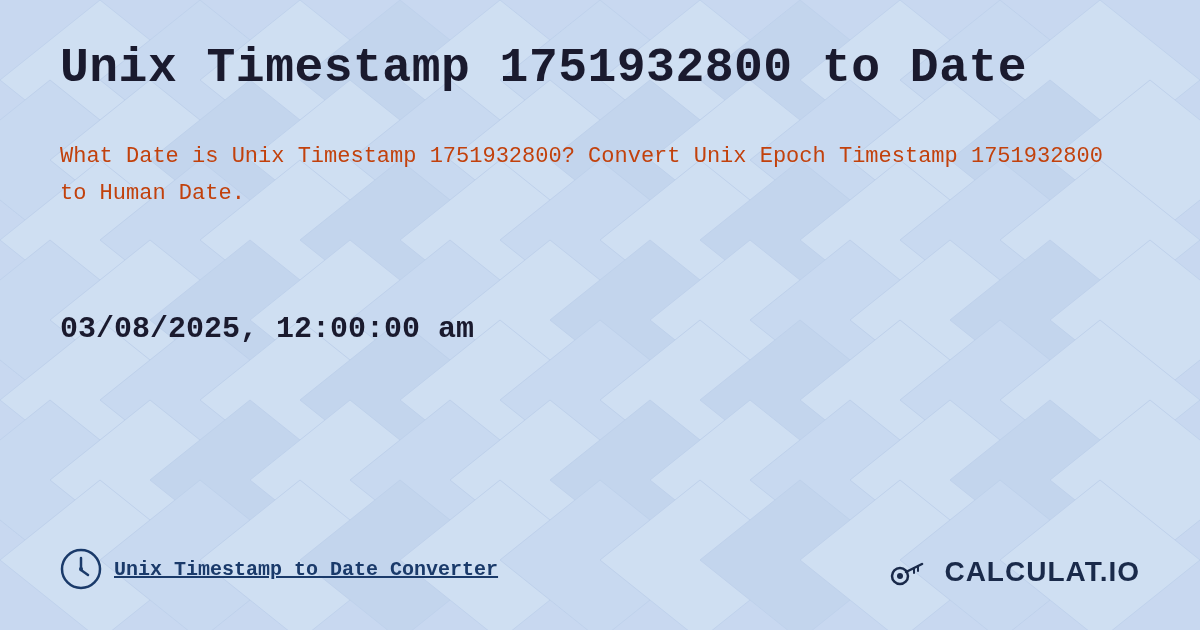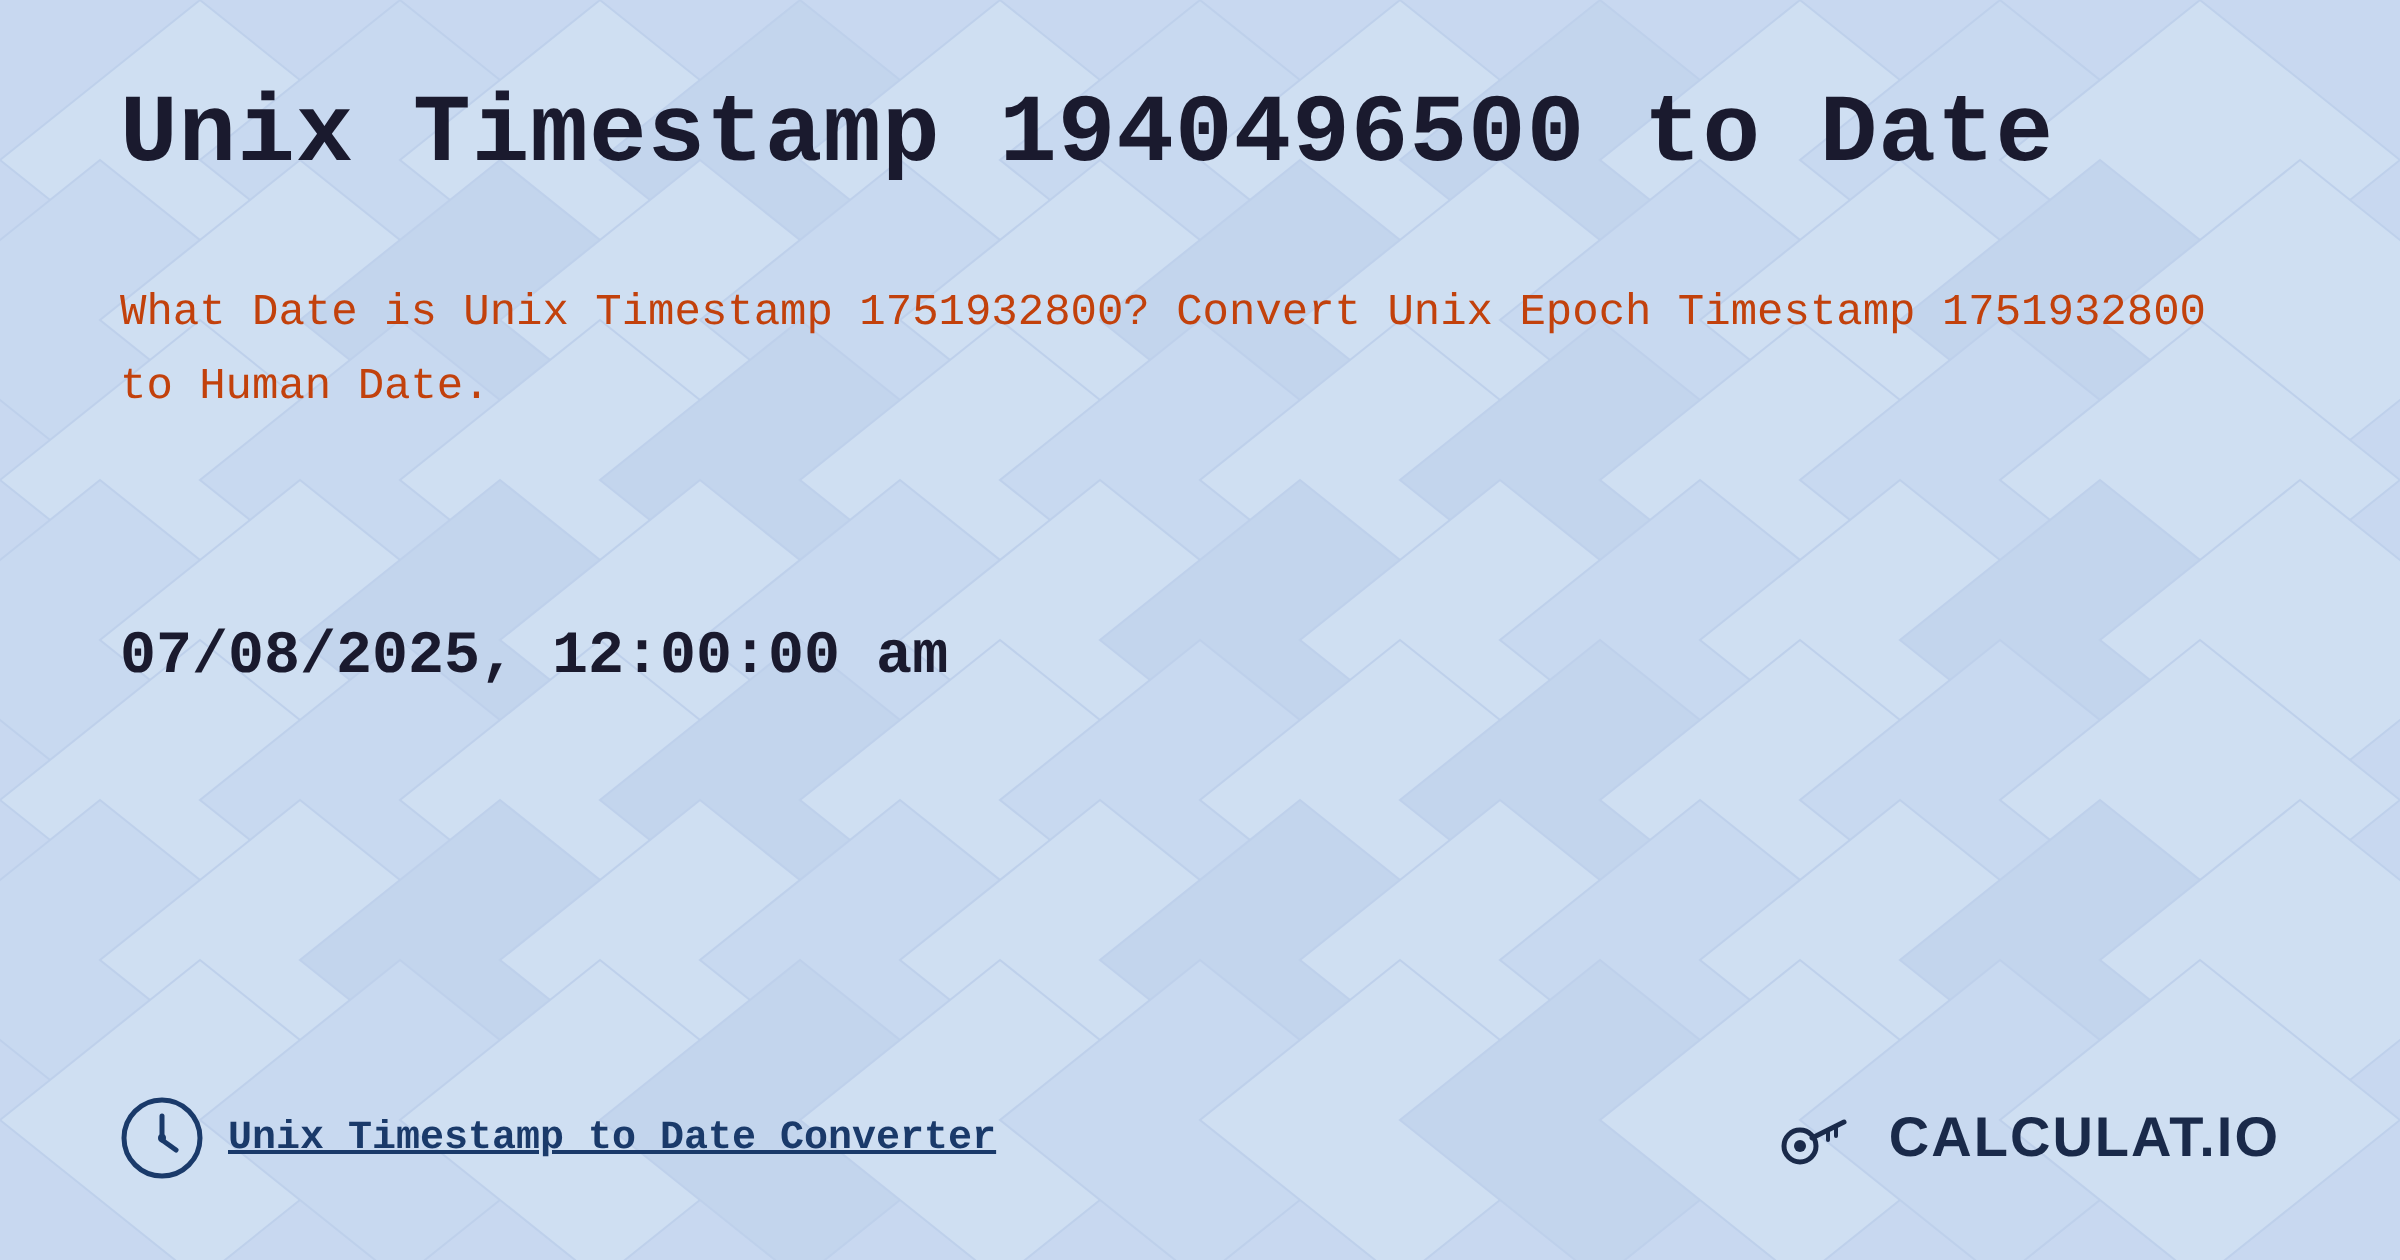--- a/index.html
+++ b/index.html
@@ -63,21 +63,21 @@
 
     .result-text {
       font-size: 30px;
       font-weight: 900;
       color: #1a1a2e;
       line-height: 1.5;
     }
 
     .footer {
       display: flex;
-      align-items: center;
+      align-items: flex-end;
       justify-content: space-between;
       padding-top: 10px;
     }
 
     .footer-left {
       display: flex;
       align-items: center;
       gap: 12px;
       color: #2a4a7a;
     }
@@ -197,28 +197,28 @@
     <polygon points="700,480 800,560 700,640 600,560" fill="#d4e4f4" stroke="#b8cce8"></polygon>
     <polygon points="800,480 900,560 800,640 700,560" fill="#c0d4ec" stroke="#b8cce8"></polygon>
     <polygon points="900,480 1000,560 900,640 800,560" fill="#d4e4f4" stroke="#b8cce8"></polygon>
     <polygon points="1000,480 1100,560 1000,640 900,560" fill="#c8daf0" stroke="#b8cce8"></polygon>
     <polygon points="1100,480 1200,560 1100,640 1000,560" fill="#d4e4f4" stroke="#b8cce8"></polygon>
   </g>
 </svg>
 
 <div class="content">
   <div class="main-section">
-    <h1>Unix Timestamp 1940496500 to Date</h1>
+    <h1>Unix Timestamp 1751932800 to Date</h1>
 
     <p class="description">What Date is Unix Timestamp 1751932800? Convert Unix Epoch Timestamp 1751932800 to Human Date.</p>
 
     <div class="result-section">
       <p class="result-text">
         <br>
-        <span>07/08/2025, 12:00:00 am</span>
+        <span>03/08/2025, 12:00:00 am</span>
       </p>
     </div>
   </div>
 
   <div class="footer">
     <div class="footer-left">
 
       <svg class="clock-icon" viewBox="0 0 42 42" xmlns="http://www.w3.org/2000/svg">
         <circle cx="21" cy="21" r="19" stroke="#1a3a6a" stroke-width="2.5" fill="none"></circle>
         <line x1="21" y1="10" x2="21" y2="22" stroke="#1a3a6a" stroke-width="2.5" stroke-linecap="round"></line>

